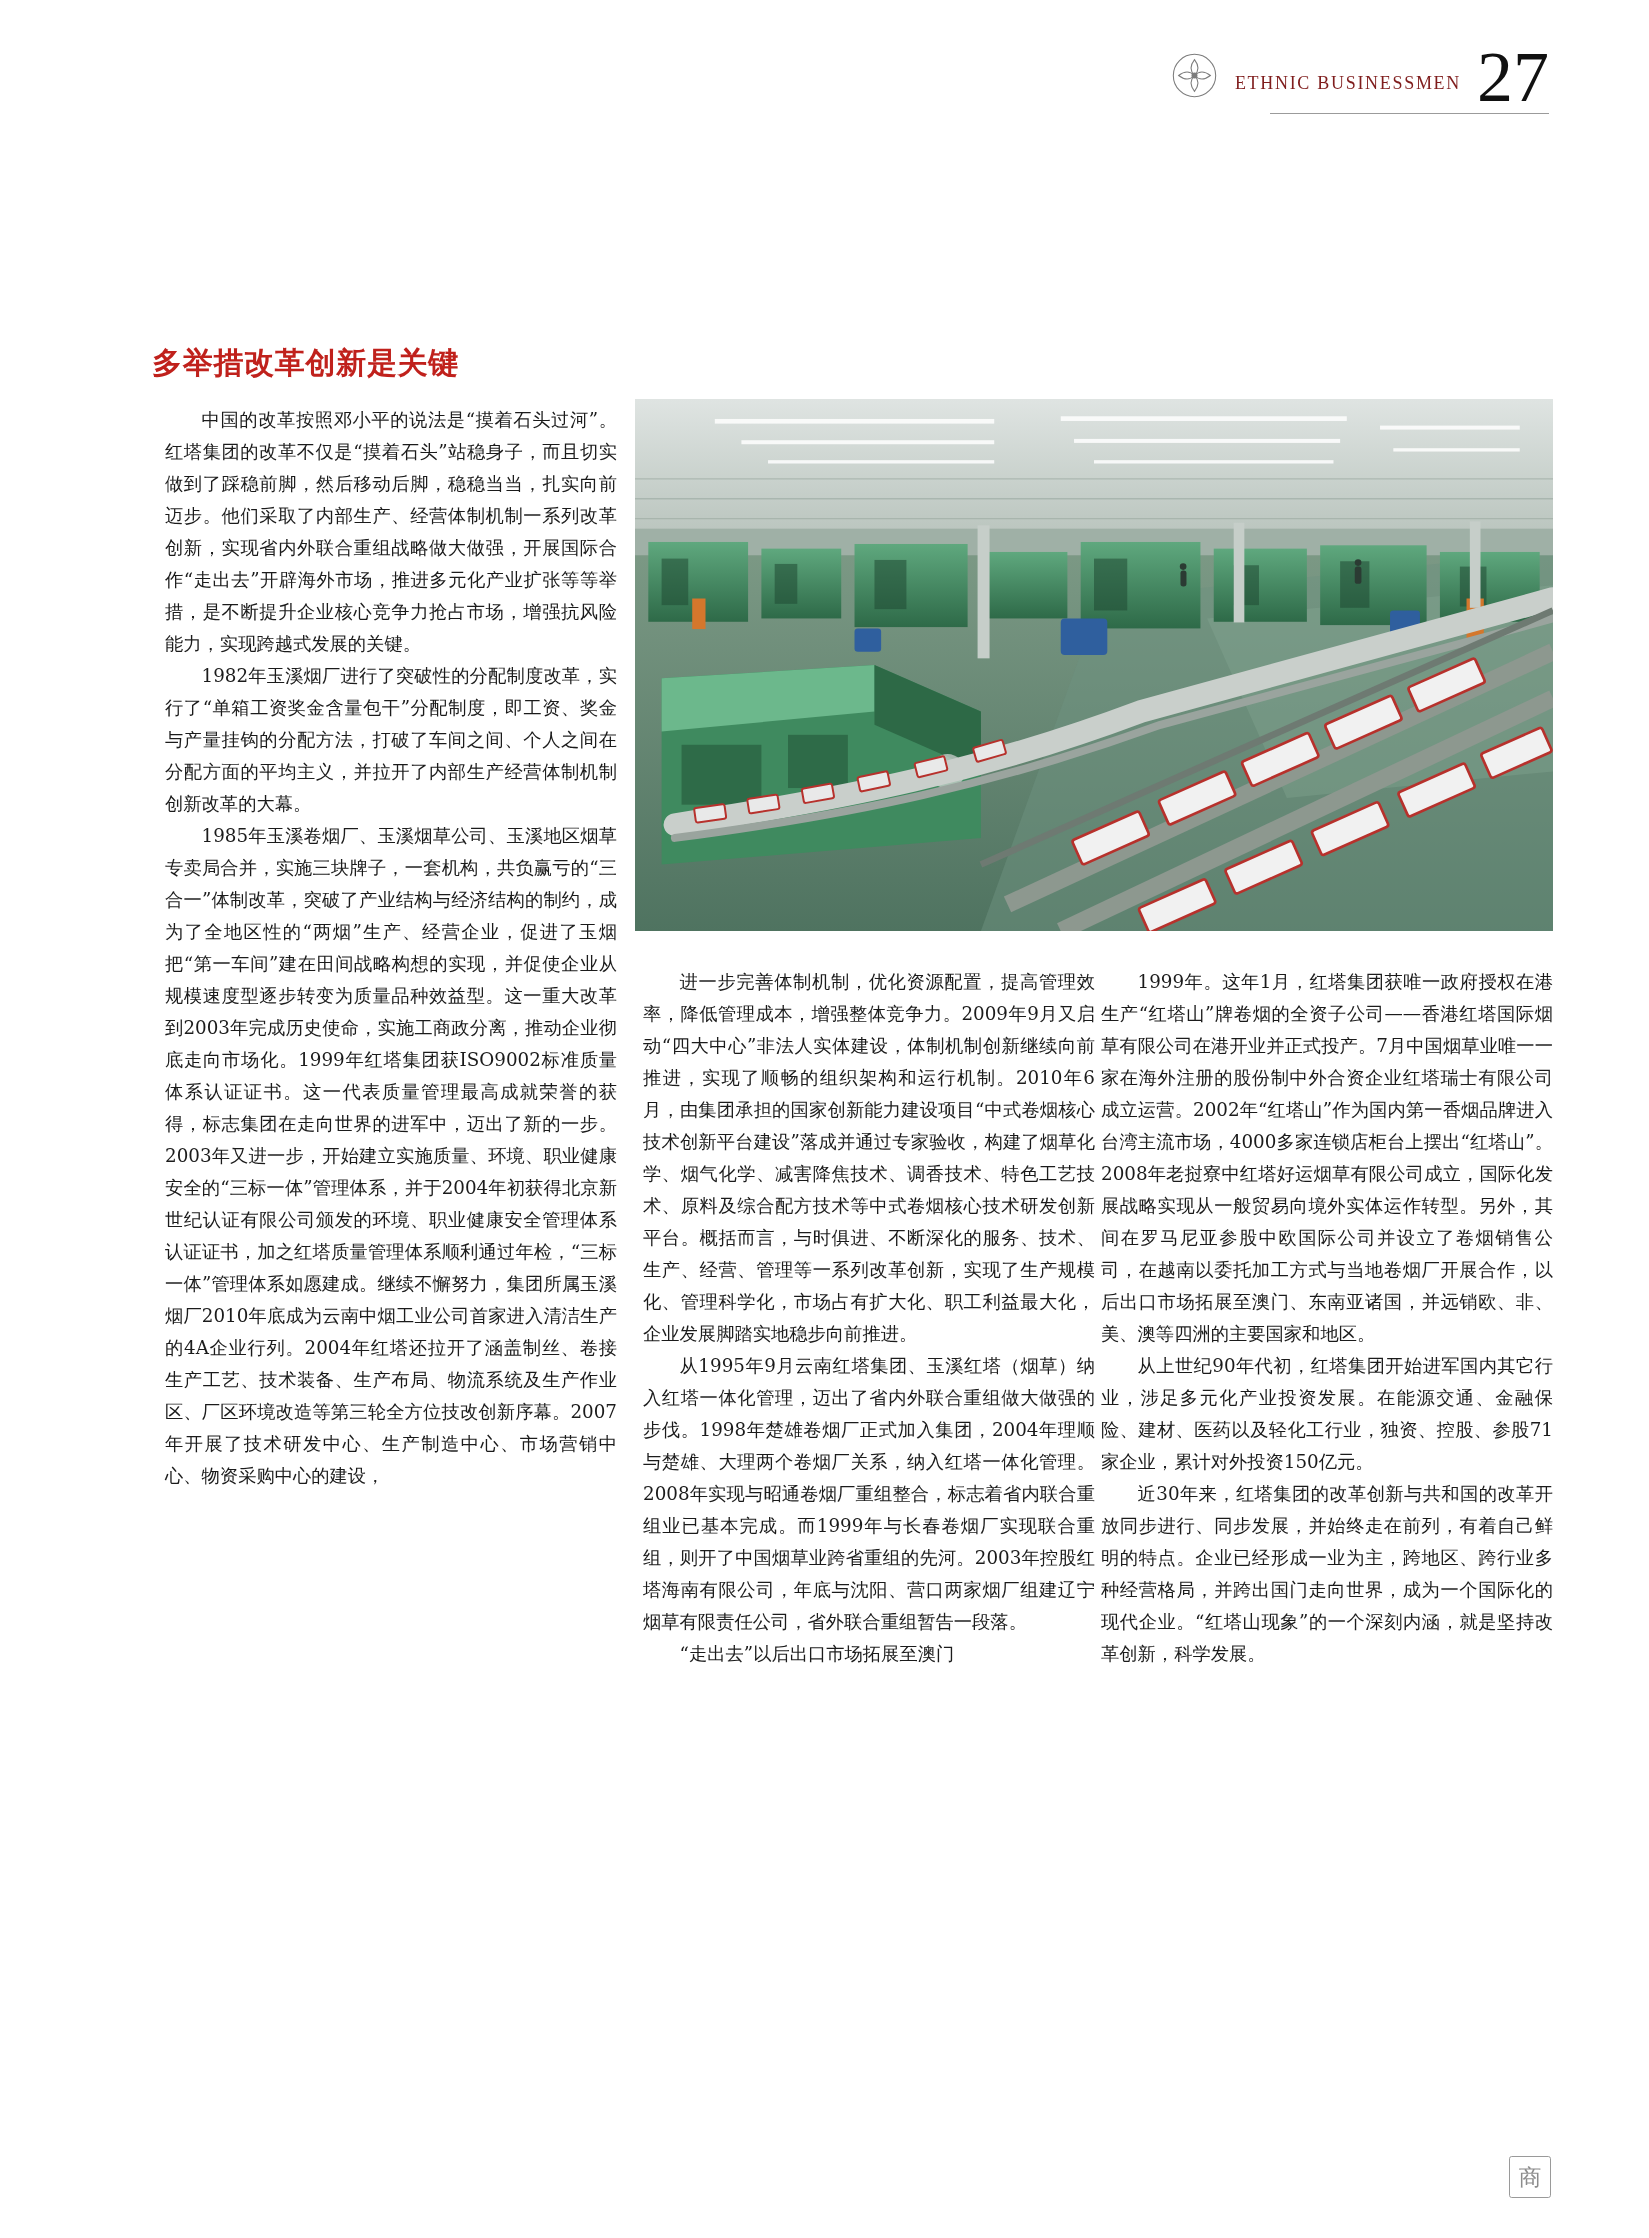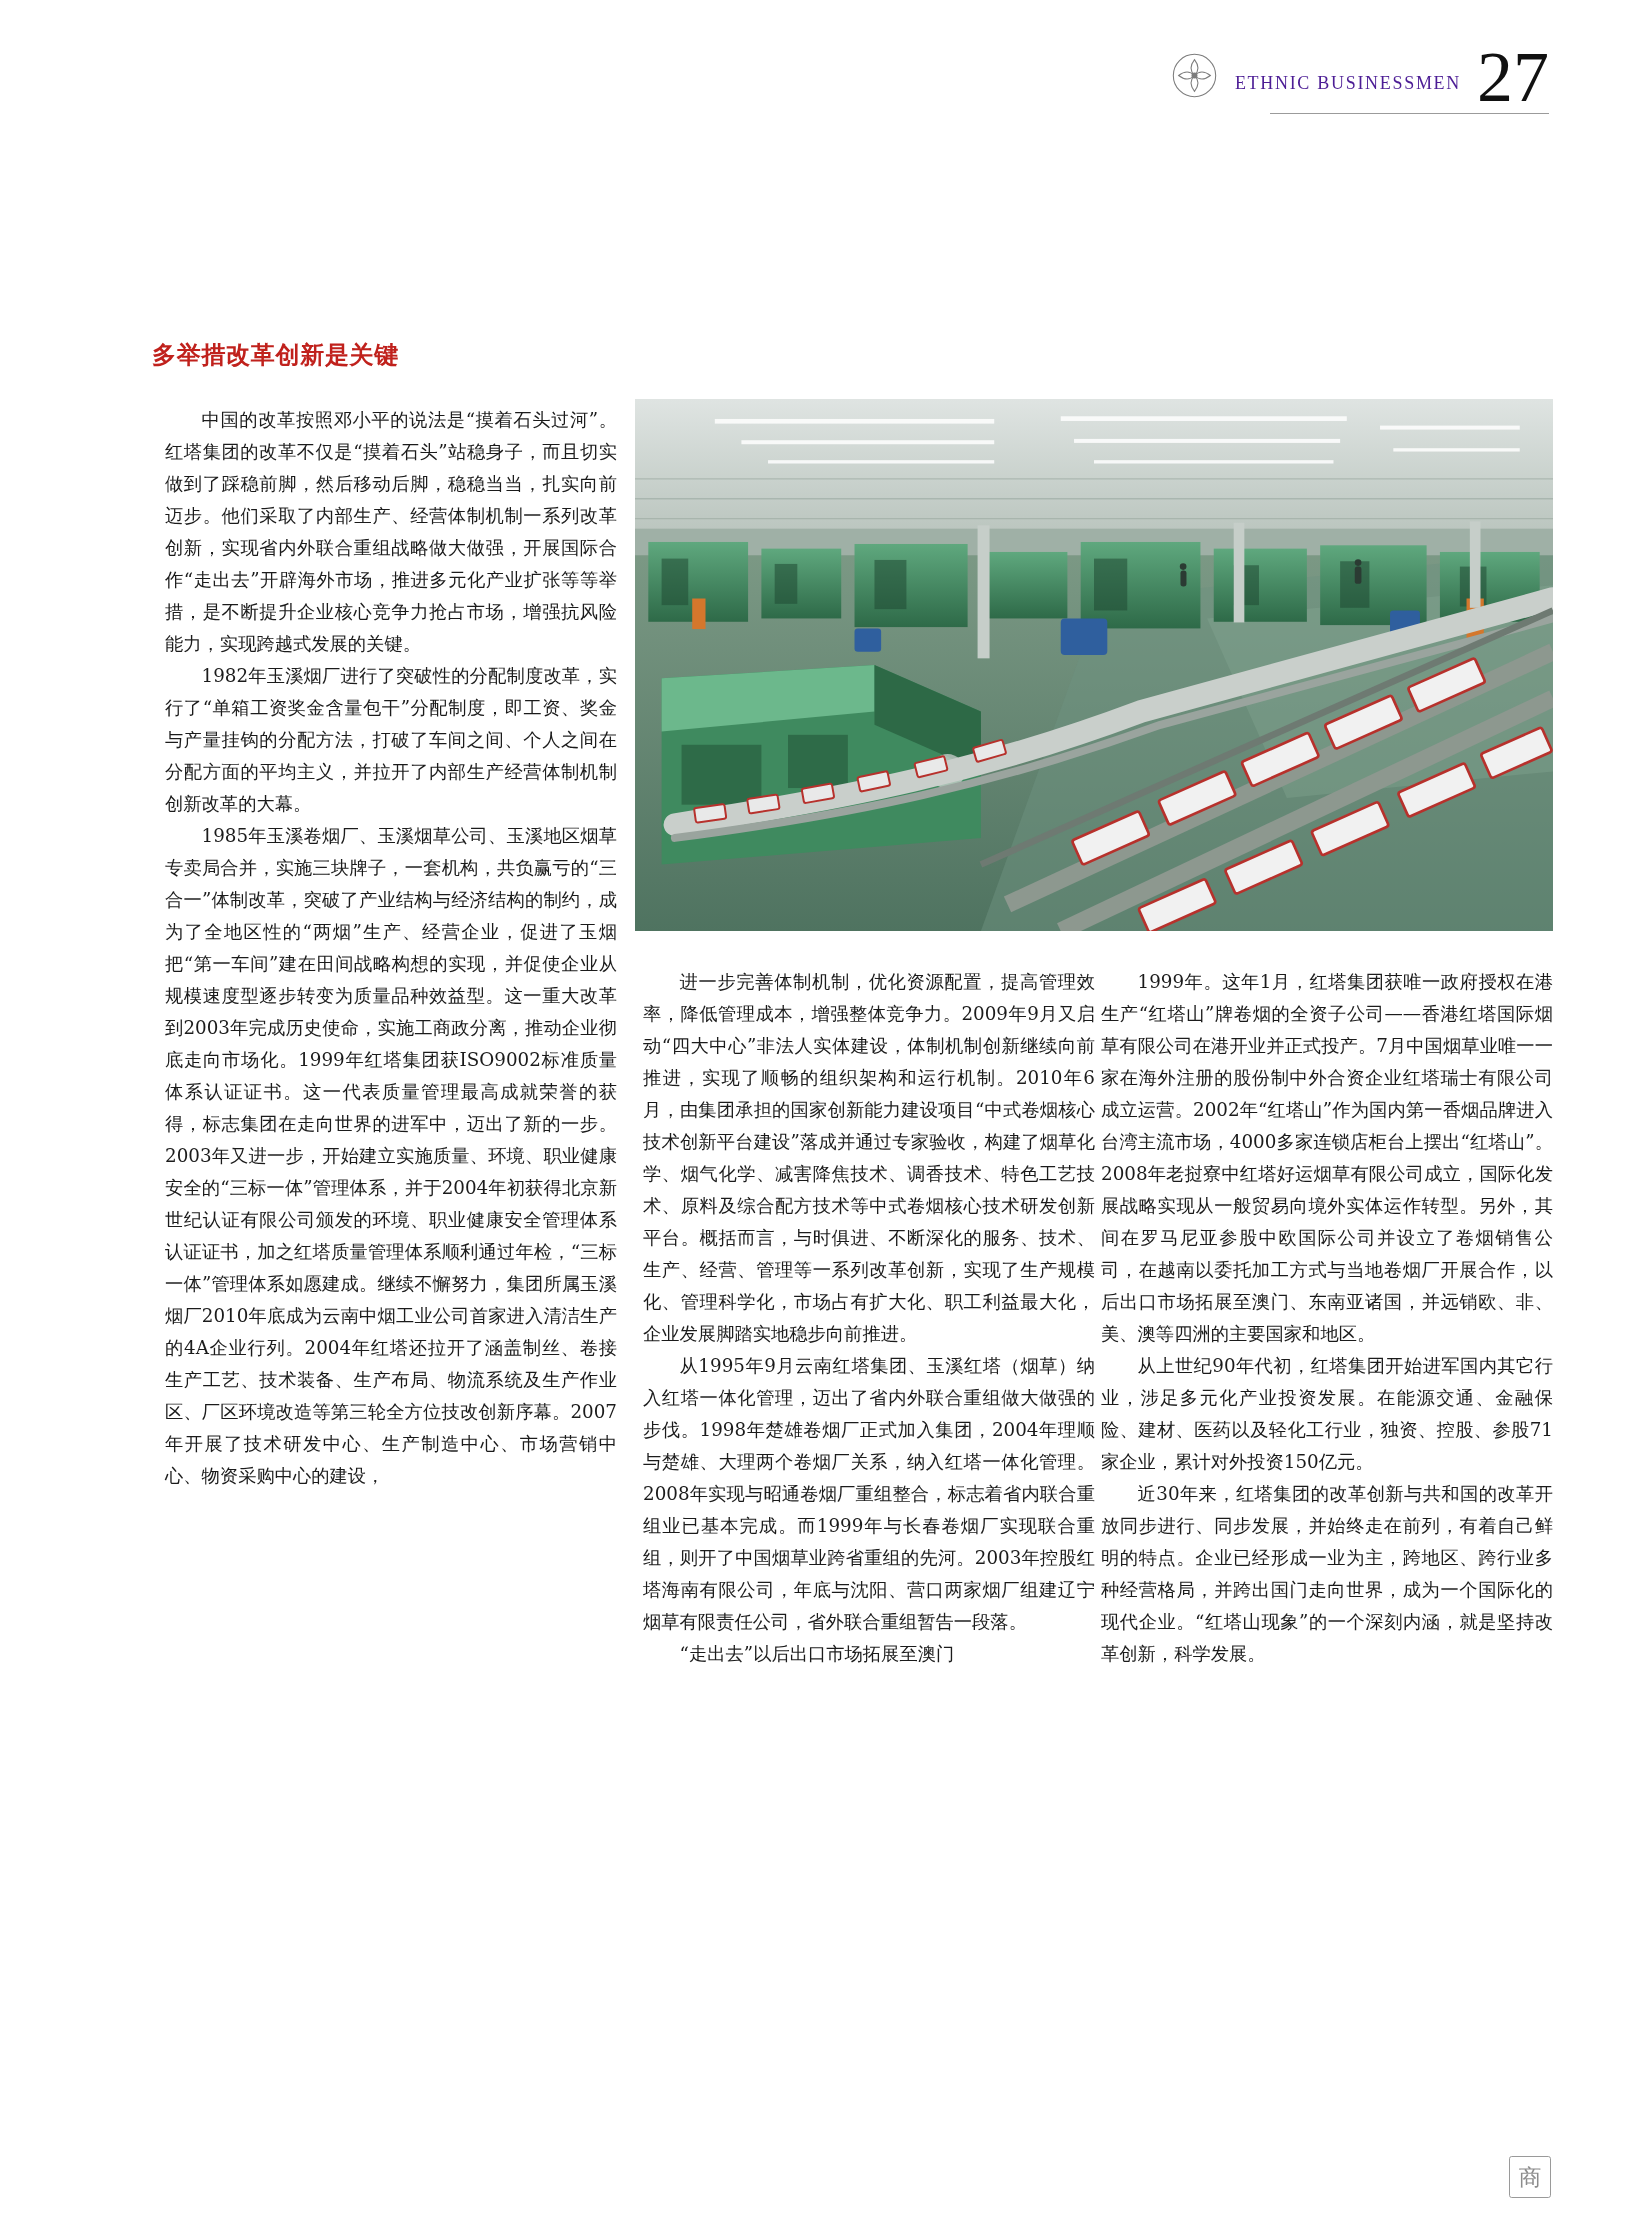--- a/index.html
+++ b/index.html
@@ -37,41 +37,41 @@
     height: 49px;
     position: relative;
     flex: 0 0 auto;
     margin-bottom: 4px;
   }
   .hdr-ornament svg { display: block; }
   .hdr-label {
     font-family: "Liberation Serif", serif;
     font-size: 18px;
     letter-spacing: 1.7px;
-    color: #4c1d95;
+    color: #7f1d1d;
     margin-bottom: 10.6px;
     white-space: nowrap;
   }
   .page-number {
     font-family: "Liberation Serif", serif;
     font-size: 72px;
     line-height: 0.85;
     color: #111;
     font-weight: 400;
     margin-bottom: -4px;
   }
 
   
   .article-title {
     position: absolute;
     left: 152px;
     top: 323px;
     font-family: "DejaVu Sans", sans-serif;
     font-weight: bold;
-    font-size: 24px;
+    font-size: 30px;
     letter-spacing: 0.7px;
     color: #c0211c;
     white-space: nowrap;
   }
 
   
   .col {
     position: absolute;
     font-family: "DejaVu Serif", "Liberation Serif", serif;
     font-size: 18.3px;

